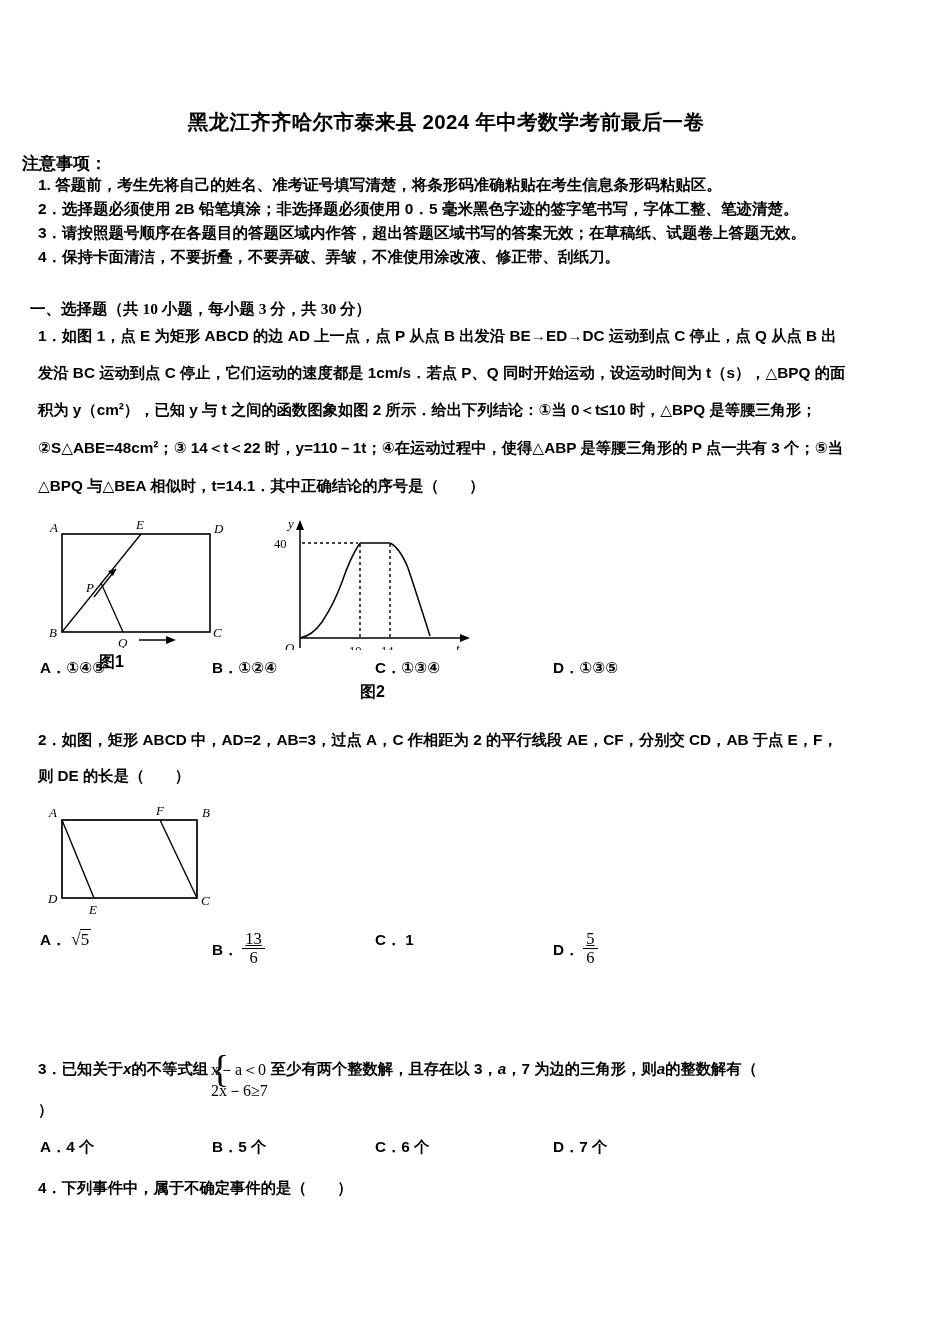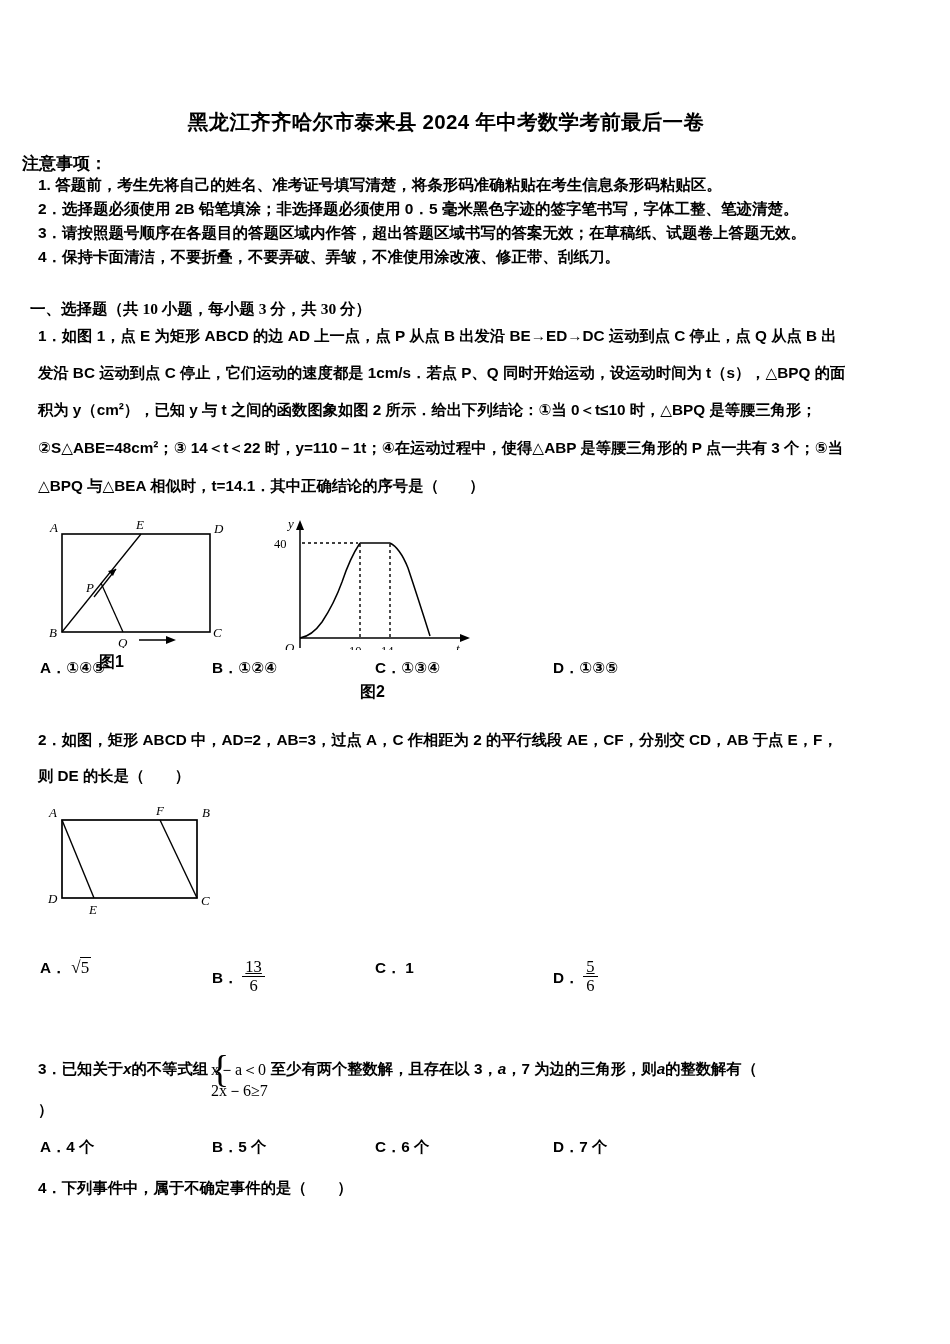--- a/index.html
+++ b/index.html
@@ -97,21 +97,21 @@
   }
   .o-a { left: 40px; }
   .o-b { left: 212px; }
   .o-c { left: 375px; }
   .o-d { left: 553px; }
 
   .opts-q1 { top: 658px; }
   .opts-q3 { top: 1137px; }
 
   
-  .opts-q2 { top: 930px; height: 56px; margin-top: 28px; }
+  .opts-q2 { top: 930px; height: 56px; }
   .opt-frac {
     position: absolute;
     white-space: nowrap;
     font-size: 15.3px;
     font-weight: bold;
   }
   .frac {
     display: inline-block;
     vertical-align: -0.45em;
     text-align: center;

